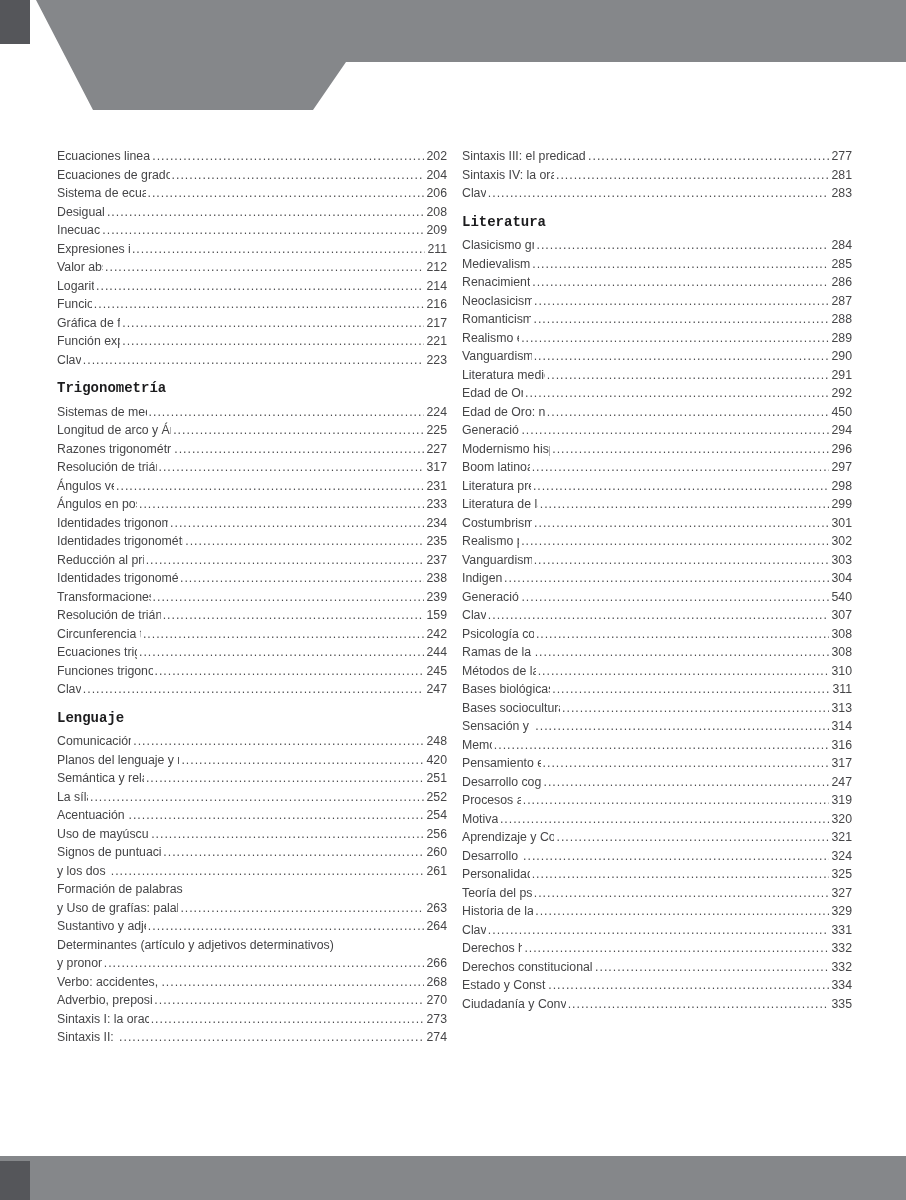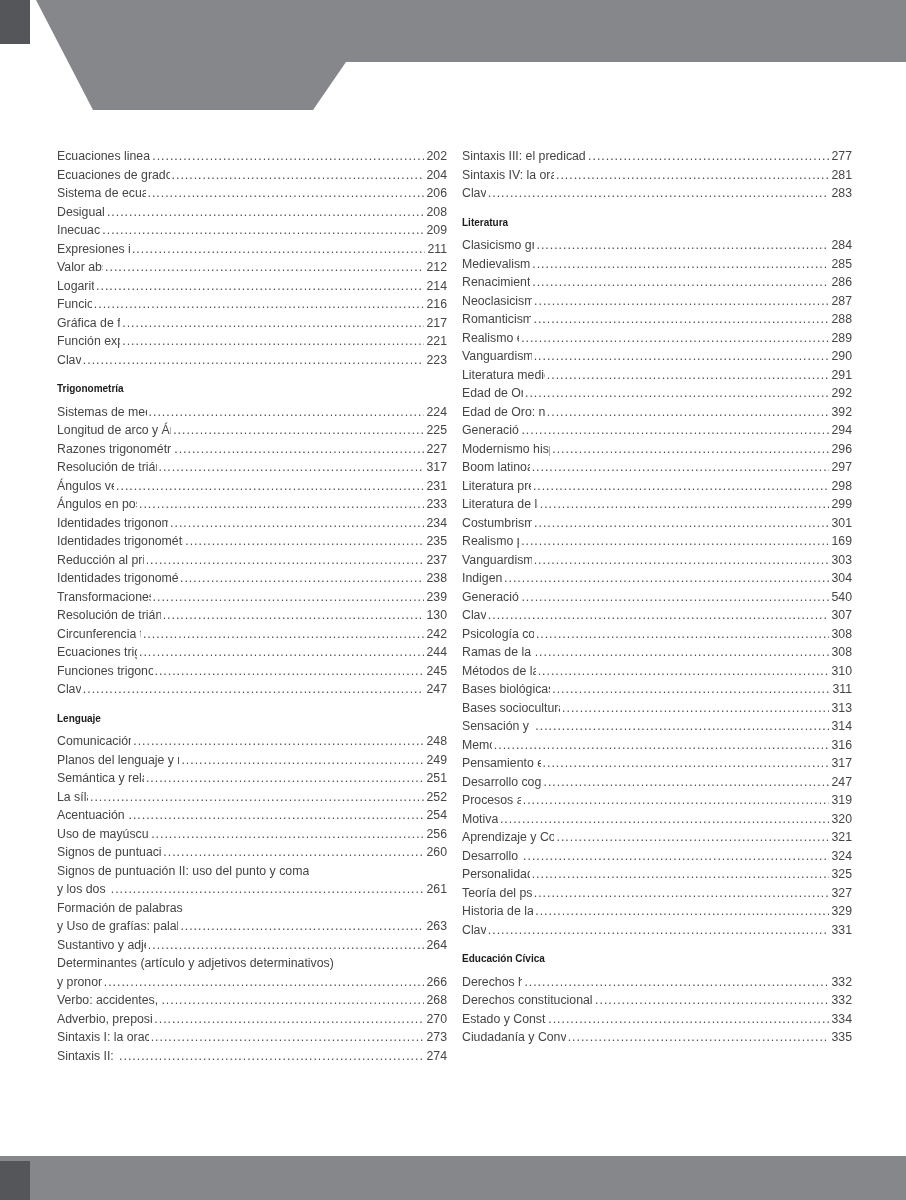--- a/index.html
+++ b/index.html
@@ -29,22 +29,22 @@
   .corner-bottom{
     position:absolute;left:0;top:1161px;width:30px;height:39px;background:var(--corner);
   }
   
   .content{
     position:absolute;top:147px;left:57px;width:795px;
     display:flex;gap:15px;
   }
   .col{width:390px;flex:0 0 390px;}
   .section-title{
-    font-size:10px;font-weight:bold;color:var(--heading);
-    line-height:19px;margin:10px 0 4.5px 0;
+    font-size:14px;font-weight:bold;color:var(--heading);
+    line-height:19px;margin:10px 0 4.5px 0;font-family:Liberation Mono, monospace;
   }
   .row{
     display:flex;align-items:baseline;
     font-size:12.3px;line-height:18.5px;color:var(--text);
     white-space:nowrap;overflow:hidden;
   }
   .row .t{flex:0 1 auto;overflow:hidden;}
   .leader{
     flex:1 1 auto;min-width:6px;overflow:hidden;margin:0 2px;
     color:var(--dots);
@@ -175,21 +175,21 @@
         <span class="pg">238</span>
       </div>
       <div class="row">
         <span class="t">Transformaciones trigonométricas </span>
         <span class="leader"></span>
         <span class="pg">239</span>
       </div>
       <div class="row">
         <span class="t">Resolución de triángulos oblicuángulos </span>
         <span class="leader"></span>
-        <span class="pg">130</span>
+        <span class="pg">159</span>
       </div>
       <div class="row">
         <span class="t">Circunferencia trigonométrica </span>
         <span class="leader"></span>
         <span class="pg">242</span>
       </div>
       <div class="row">
         <span class="t">Ecuaciones trigonométricas </span>
         <span class="leader"></span>
         <span class="pg">244</span>
@@ -206,21 +206,21 @@
       </div>
       <div class="section-title">Lenguaje</div>
       <div class="row">
         <span class="t">Comunicación y lenguaje</span>
         <span class="leader"></span>
         <span class="pg">248</span>
       </div>
       <div class="row">
         <span class="t">Planos del lenguaje y realidad lingüística del Perú</span>
         <span class="leader"></span>
-        <span class="pg">249</span>
+        <span class="pg">420</span>
       </div>
       <div class="row">
         <span class="t">Semántica y relaciones léxicas</span>
         <span class="leader"></span>
         <span class="pg">251</span>
       </div>
       <div class="row">
         <span class="t">La sílaba </span>
         <span class="leader"></span>
         <span class="pg">252</span>
@@ -232,23 +232,20 @@
       </div>
       <div class="row">
         <span class="t">Uso de mayúsculas y minúsculas</span>
         <span class="leader"></span>
         <span class="pg">256</span>
       </div>
       <div class="row">
         <span class="t">Signos de puntuación I: uso de la coma</span>
         <span class="leader"></span>
         <span class="pg">260</span>
-      </div>
-      <div class="row">
-        <span class="t">Signos de puntuación II: uso del punto y coma</span>
       </div>
       <div class="row">
         <span class="t">y los dos puntos </span>
         <span class="leader"></span>
         <span class="pg">261</span>
       </div>
       <div class="row">
         <span class="t">Formación de palabras</span>
       </div>
       <div class="row">
@@ -348,21 +345,21 @@
         <span class="pg">291</span>
       </div>
       <div class="row">
         <span class="t">Edad de Oro: teatro </span>
         <span class="leader"></span>
         <span class="pg">292</span>
       </div>
       <div class="row">
         <span class="t">Edad de Oro: novela barroca </span>
         <span class="leader"></span>
-        <span class="pg">392</span>
+        <span class="pg">450</span>
       </div>
       <div class="row">
         <span class="t">Generación del 27 </span>
         <span class="leader"></span>
         <span class="pg">294</span>
       </div>
       <div class="row">
         <span class="t">Modernismo hispanoamericano</span>
         <span class="leader"></span>
         <span class="pg">296</span>
@@ -383,21 +380,21 @@
         <span class="pg">299</span>
       </div>
       <div class="row">
         <span class="t">Costumbrismo peruano</span>
         <span class="leader"></span>
         <span class="pg">301</span>
       </div>
       <div class="row">
         <span class="t">Realismo peruano</span>
         <span class="leader"></span>
-        <span class="pg">169</span>
+        <span class="pg">302</span>
       </div>
       <div class="row">
         <span class="t">Vanguardismo peruano </span>
         <span class="leader"></span>
         <span class="pg">303</span>
       </div>
       <div class="row">
         <span class="t">Indigenismo </span>
         <span class="leader"></span>
         <span class="pg">304</span>
@@ -490,21 +487,20 @@
       <div class="row">
         <span class="t">Historia de la psicología</span>
         <span class="leader"></span>
         <span class="pg">329</span>
       </div>
       <div class="row">
         <span class="t">Claves</span>
         <span class="leader"></span>
         <span class="pg">331</span>
       </div>
-      <div class="section-title">Educación Cívica</div>
       <div class="row">
         <span class="t">Derechos humanos </span>
         <span class="leader"></span>
         <span class="pg">332</span>
       </div>
       <div class="row">
         <span class="t">Derechos constitucionales y Garantías constitucionales</span>
         <span class="leader"></span>
         <span class="pg">332</span>
       </div>

